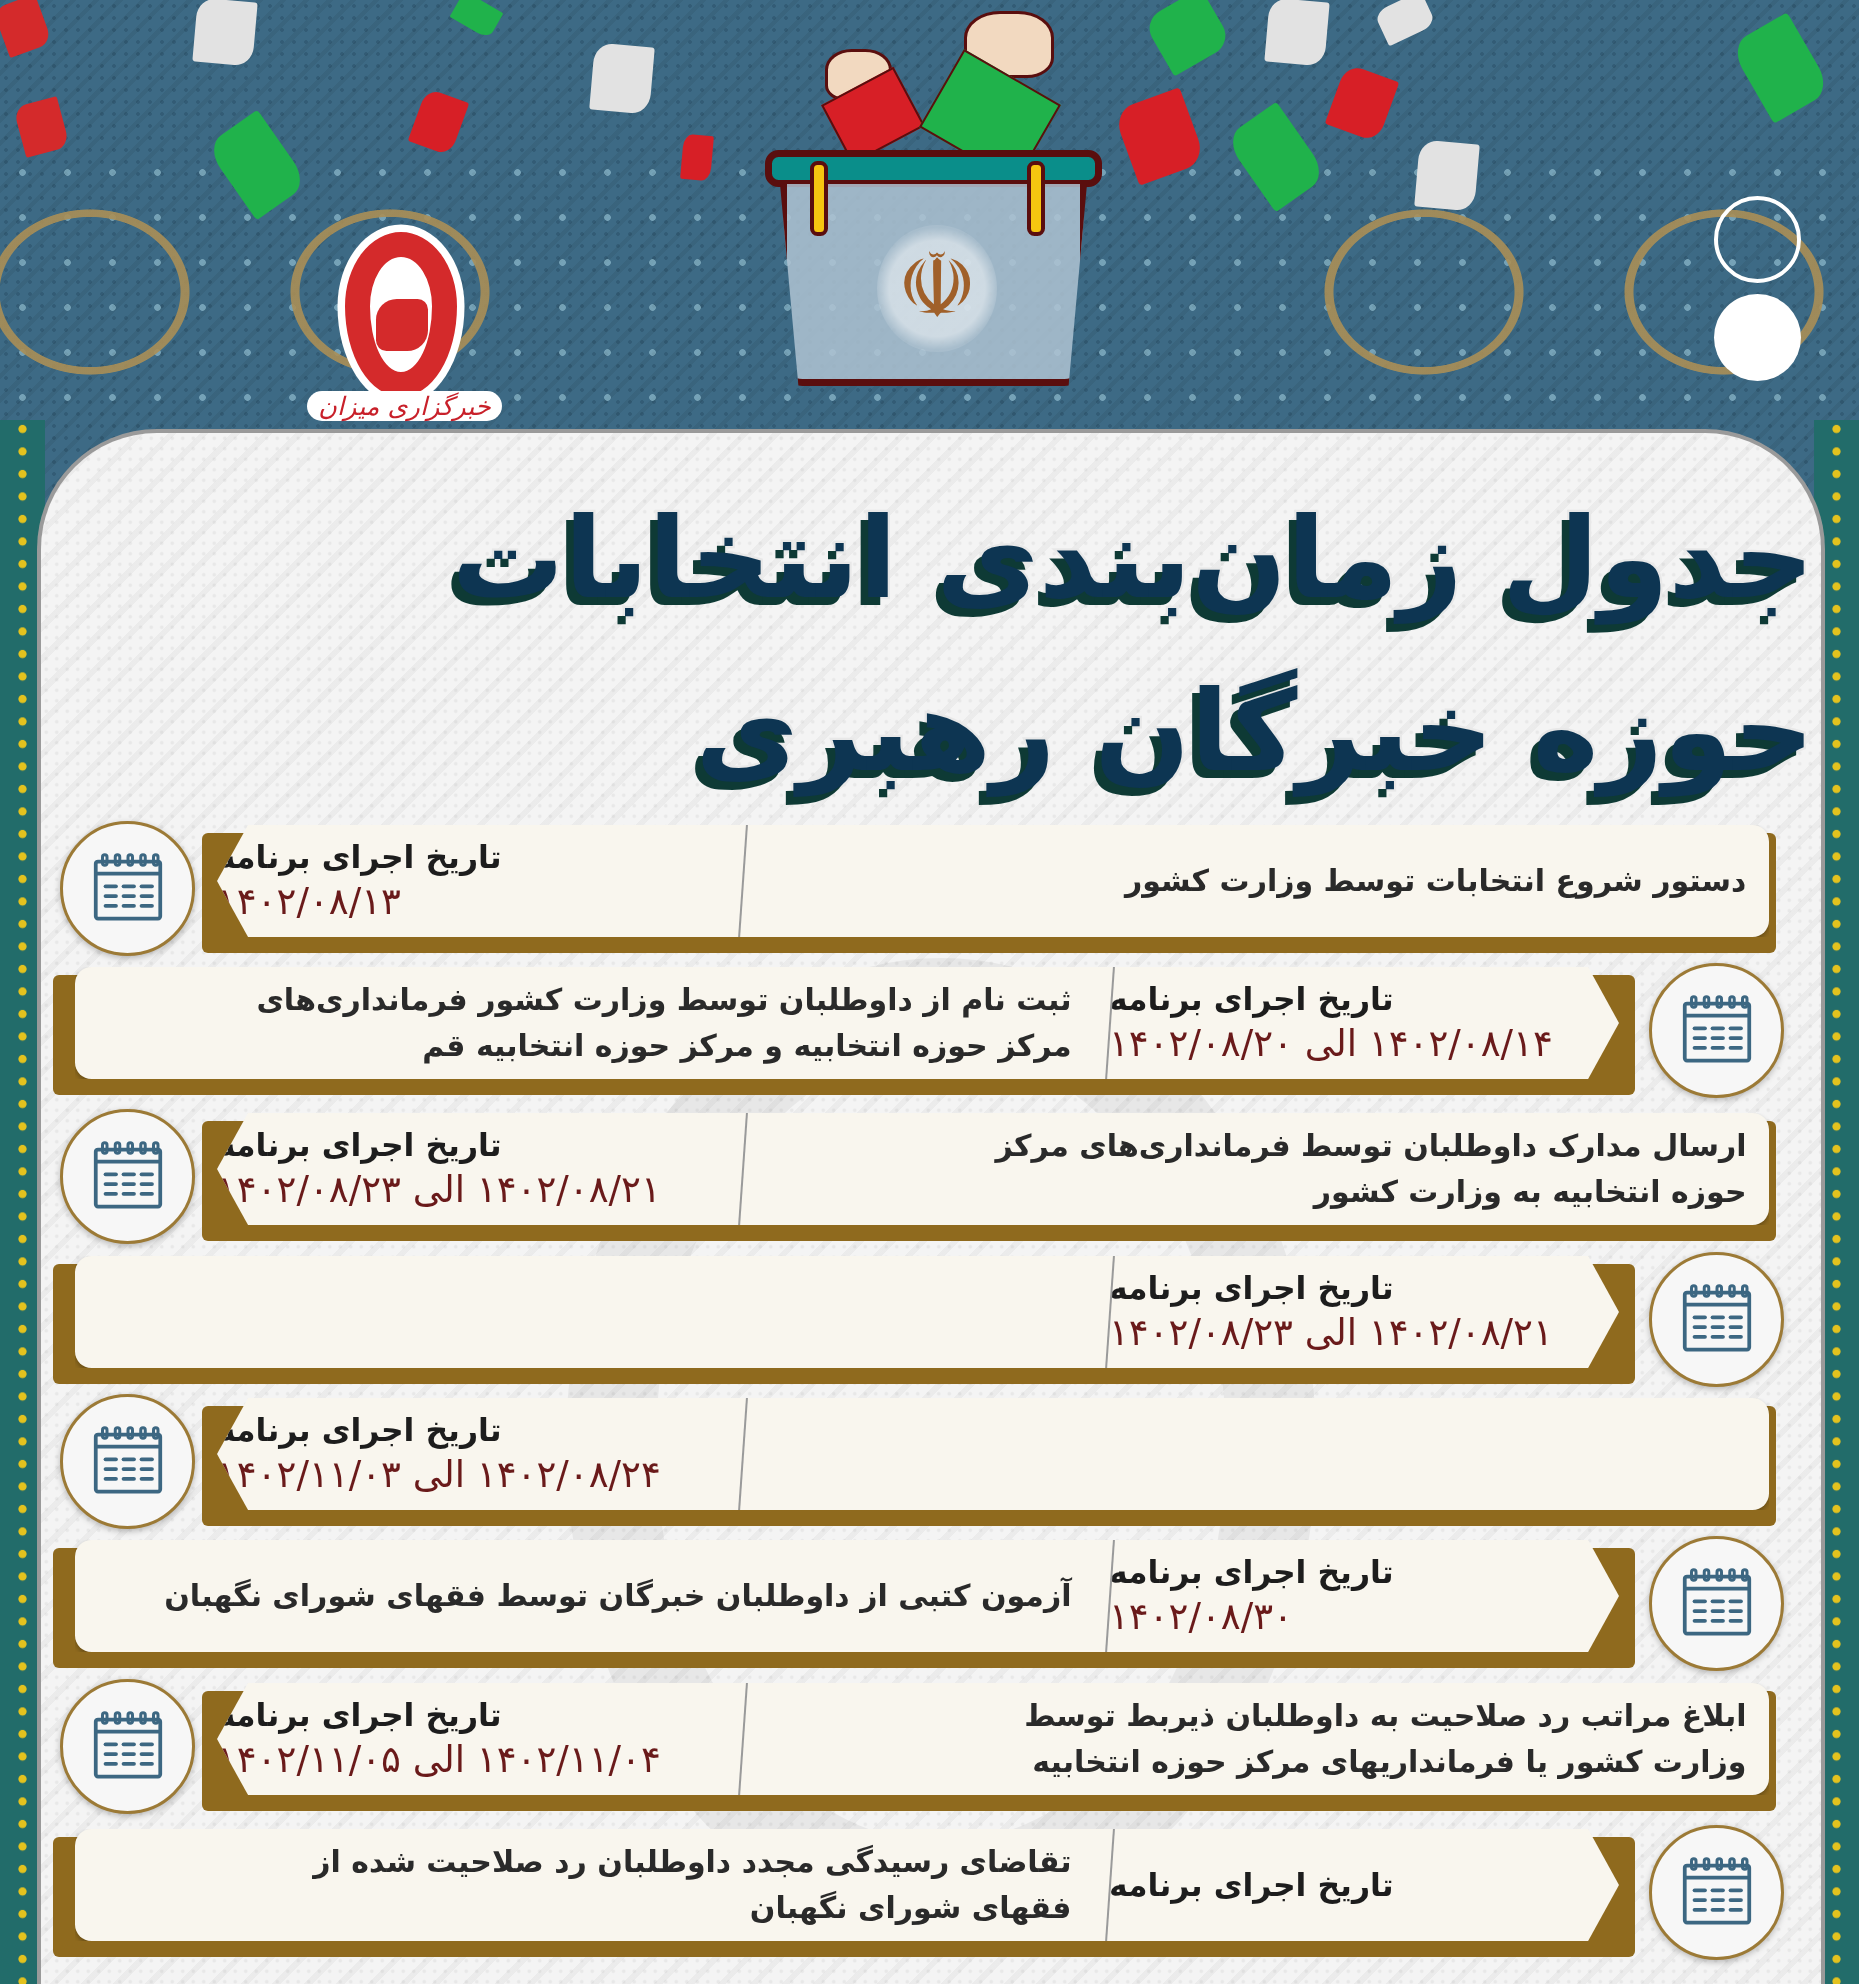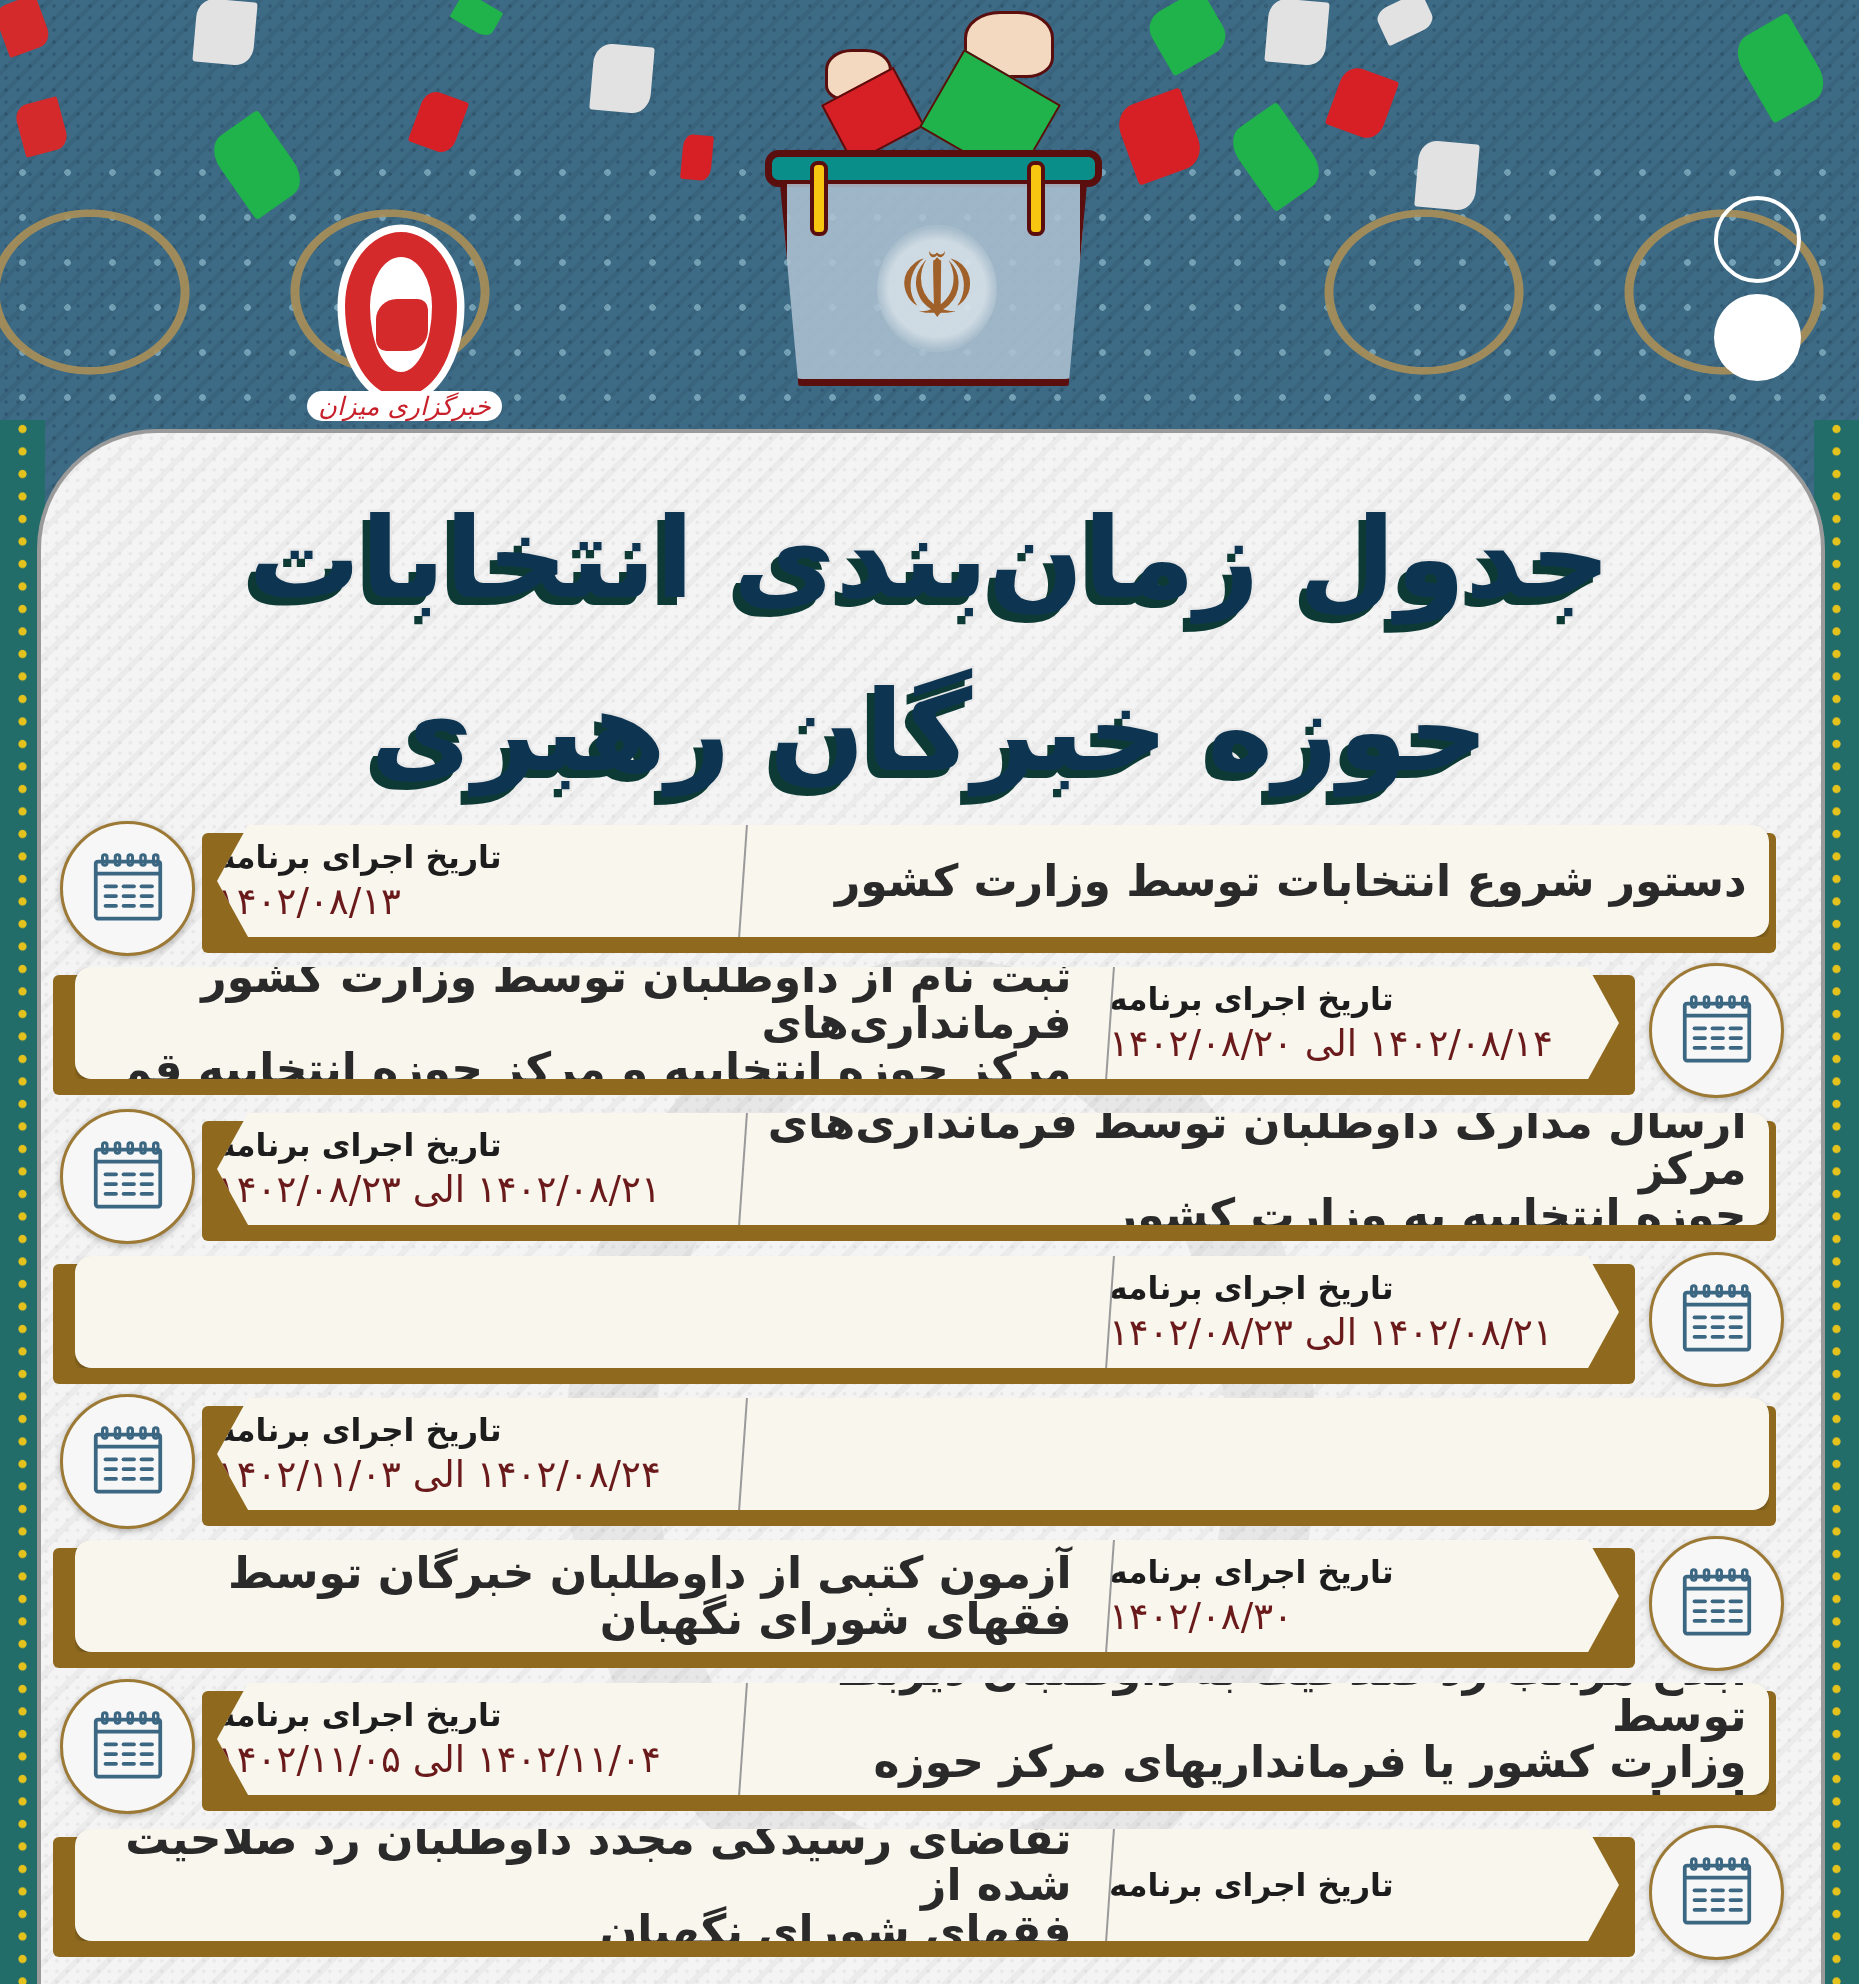--- a/index.html
+++ b/index.html
@@ -74,21 +74,21 @@
     background-size: auto, 10.5px 10.5px;
     border: 4.5px solid #9a9a9a;
     border-bottom: none;
     border-radius: 120px 120px 0 0;
   }
   .panel-bg-logo {
     position: absolute; left: 525px; top: 525px; width: 750px; height: 974px;
     border: 90px solid rgba(0,0,0,0.05); border-radius: 50%;
   }
 
-  .title { position: absolute; left: 45px; width: 1769px; text-align: center; direction: rtl;
+  .title { position: absolute; left: 45px; width: 1769px; text-align: right; direction: rtl;
     font-family: "DejaVu Sans", sans-serif; font-weight: bold; color: #0d3552;
     -webkit-text-stroke: 4.5px #e8e8e8; paint-order: stroke fill;
     text-shadow: -7.5px 7.5px 0 #0e3a35;
     letter-spacing: 3px;
   }
   .title-1 { top: 487px; font-size: 112px; line-height: 142px; }
   .title-2 { top: 660px; font-size: 112px; line-height: 142px; }
 
   
   .row { position: absolute; height: 127px; width: 1784px; left: 45px; }
@@ -102,21 +102,21 @@
     border-radius: 6px;
   }
   .strip {
     position: absolute; top: 0; height: 112px; background: #f9f6ee;
     border-radius: 16.5px; box-shadow: 0 2.2px 4.5px rgba(0,0,0,0.25);
     direction: rtl; overflow: hidden;
   }
   .date-seg, .desc-seg { position: absolute; top: 0; height: 112px; display: flex; flex-direction: column; justify-content: center; align-items: flex-end; }
   .date-label { font-size: 31.5px; font-weight: bold; color: #1d1d1d; line-height: 42px; }
   .date-value { font-size: 37px; font-weight: normal; color: #6a1a1a; line-height: 48px; white-space: nowrap; font-family: "DejaVu Sans", sans-serif; }
-  .desc-text { font-size: 44px; font-weight: bold; color: #2a2a2a; line-height: 46px; text-align: right; white-space: pre-line; width: 100%; padding: 0 22.5px; }
+  .desc-text { font-size: 30px; font-weight: bold; color: #2a2a2a; line-height: 46px; text-align: right; white-space: pre-line; width: 100%; padding: 0 22.5px; }
   .divider { position: absolute; top: -7.5px; width: 2.2px; height: 127px; background: #9a9a9a; transform: rotate(4deg); }
 
   
   .row.lc .cal { left: 15px; }
   .row.lc .band { left: 157px; width: 1574px; }
   .row.lc .strip { left: 172px; width: 1552px; clip-path: polygon(2% 0, 100% 0, 100% 100%, 2% 100%, 0 50%); }
   .row.lc .date-seg { left: 0; width: 502px; }
   .row.lc .desc-seg { left: 525px; width: 1027px; align-items: flex-end; }
   .row.lc .divider { left: 525px; }
 

